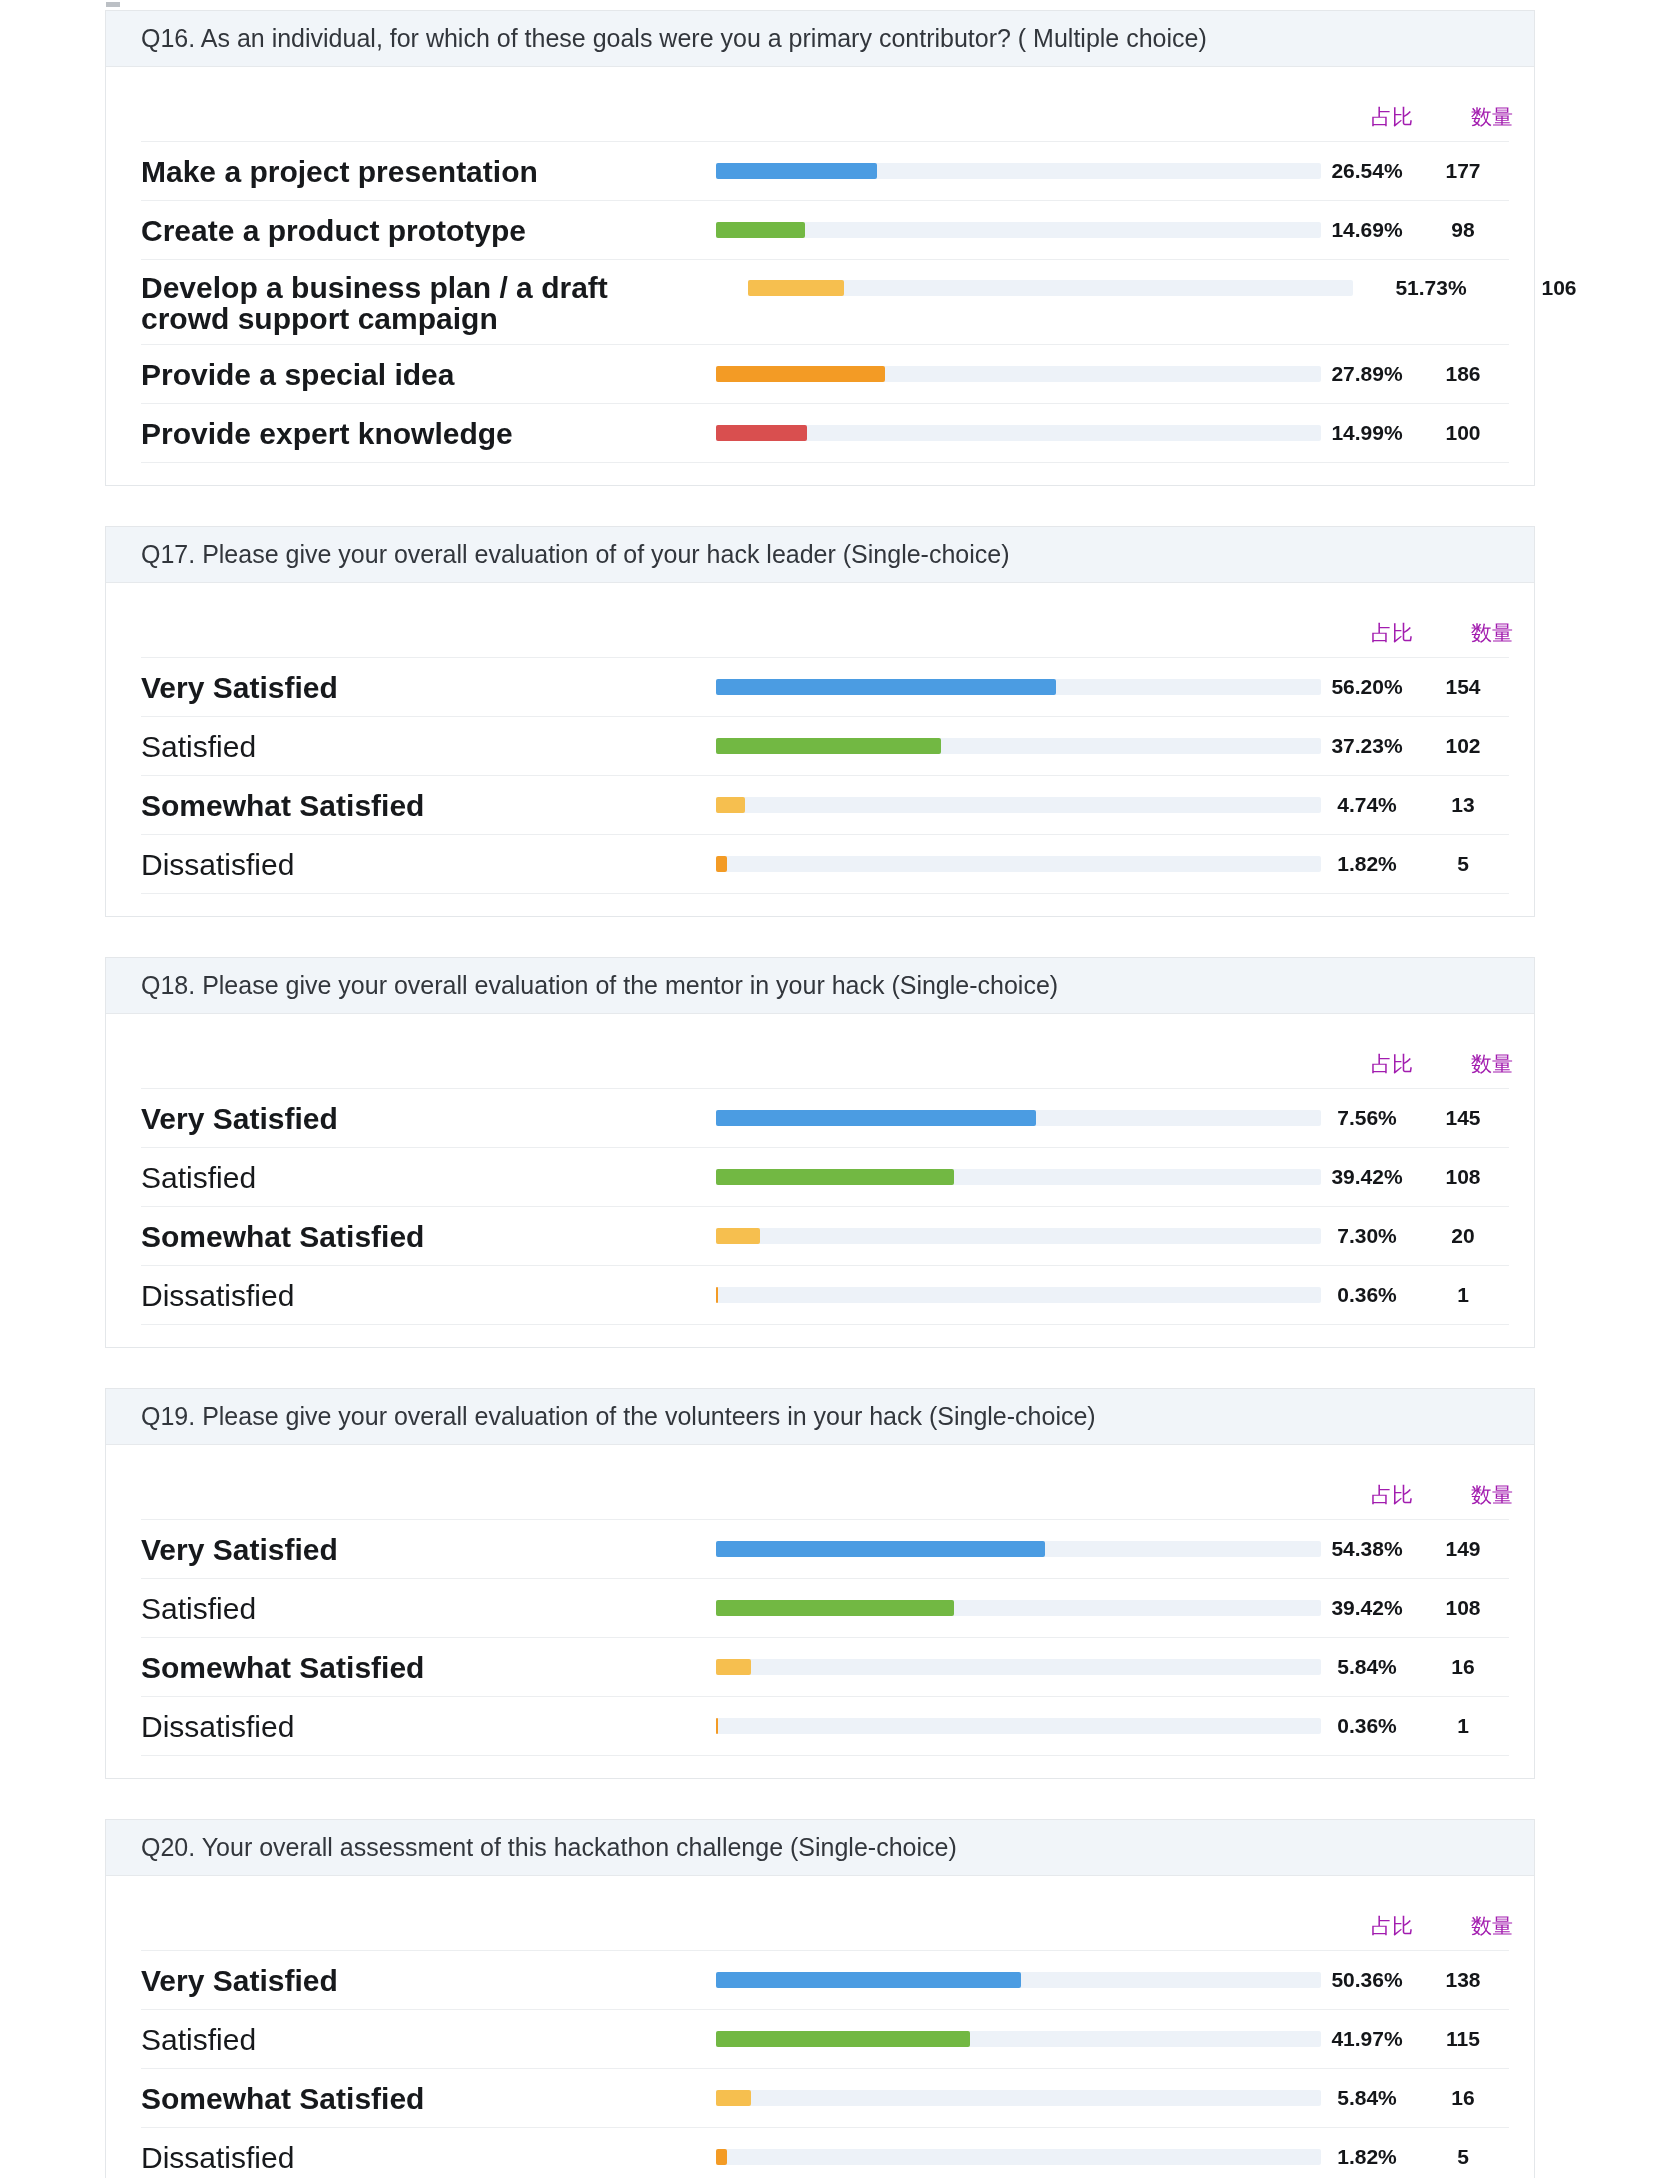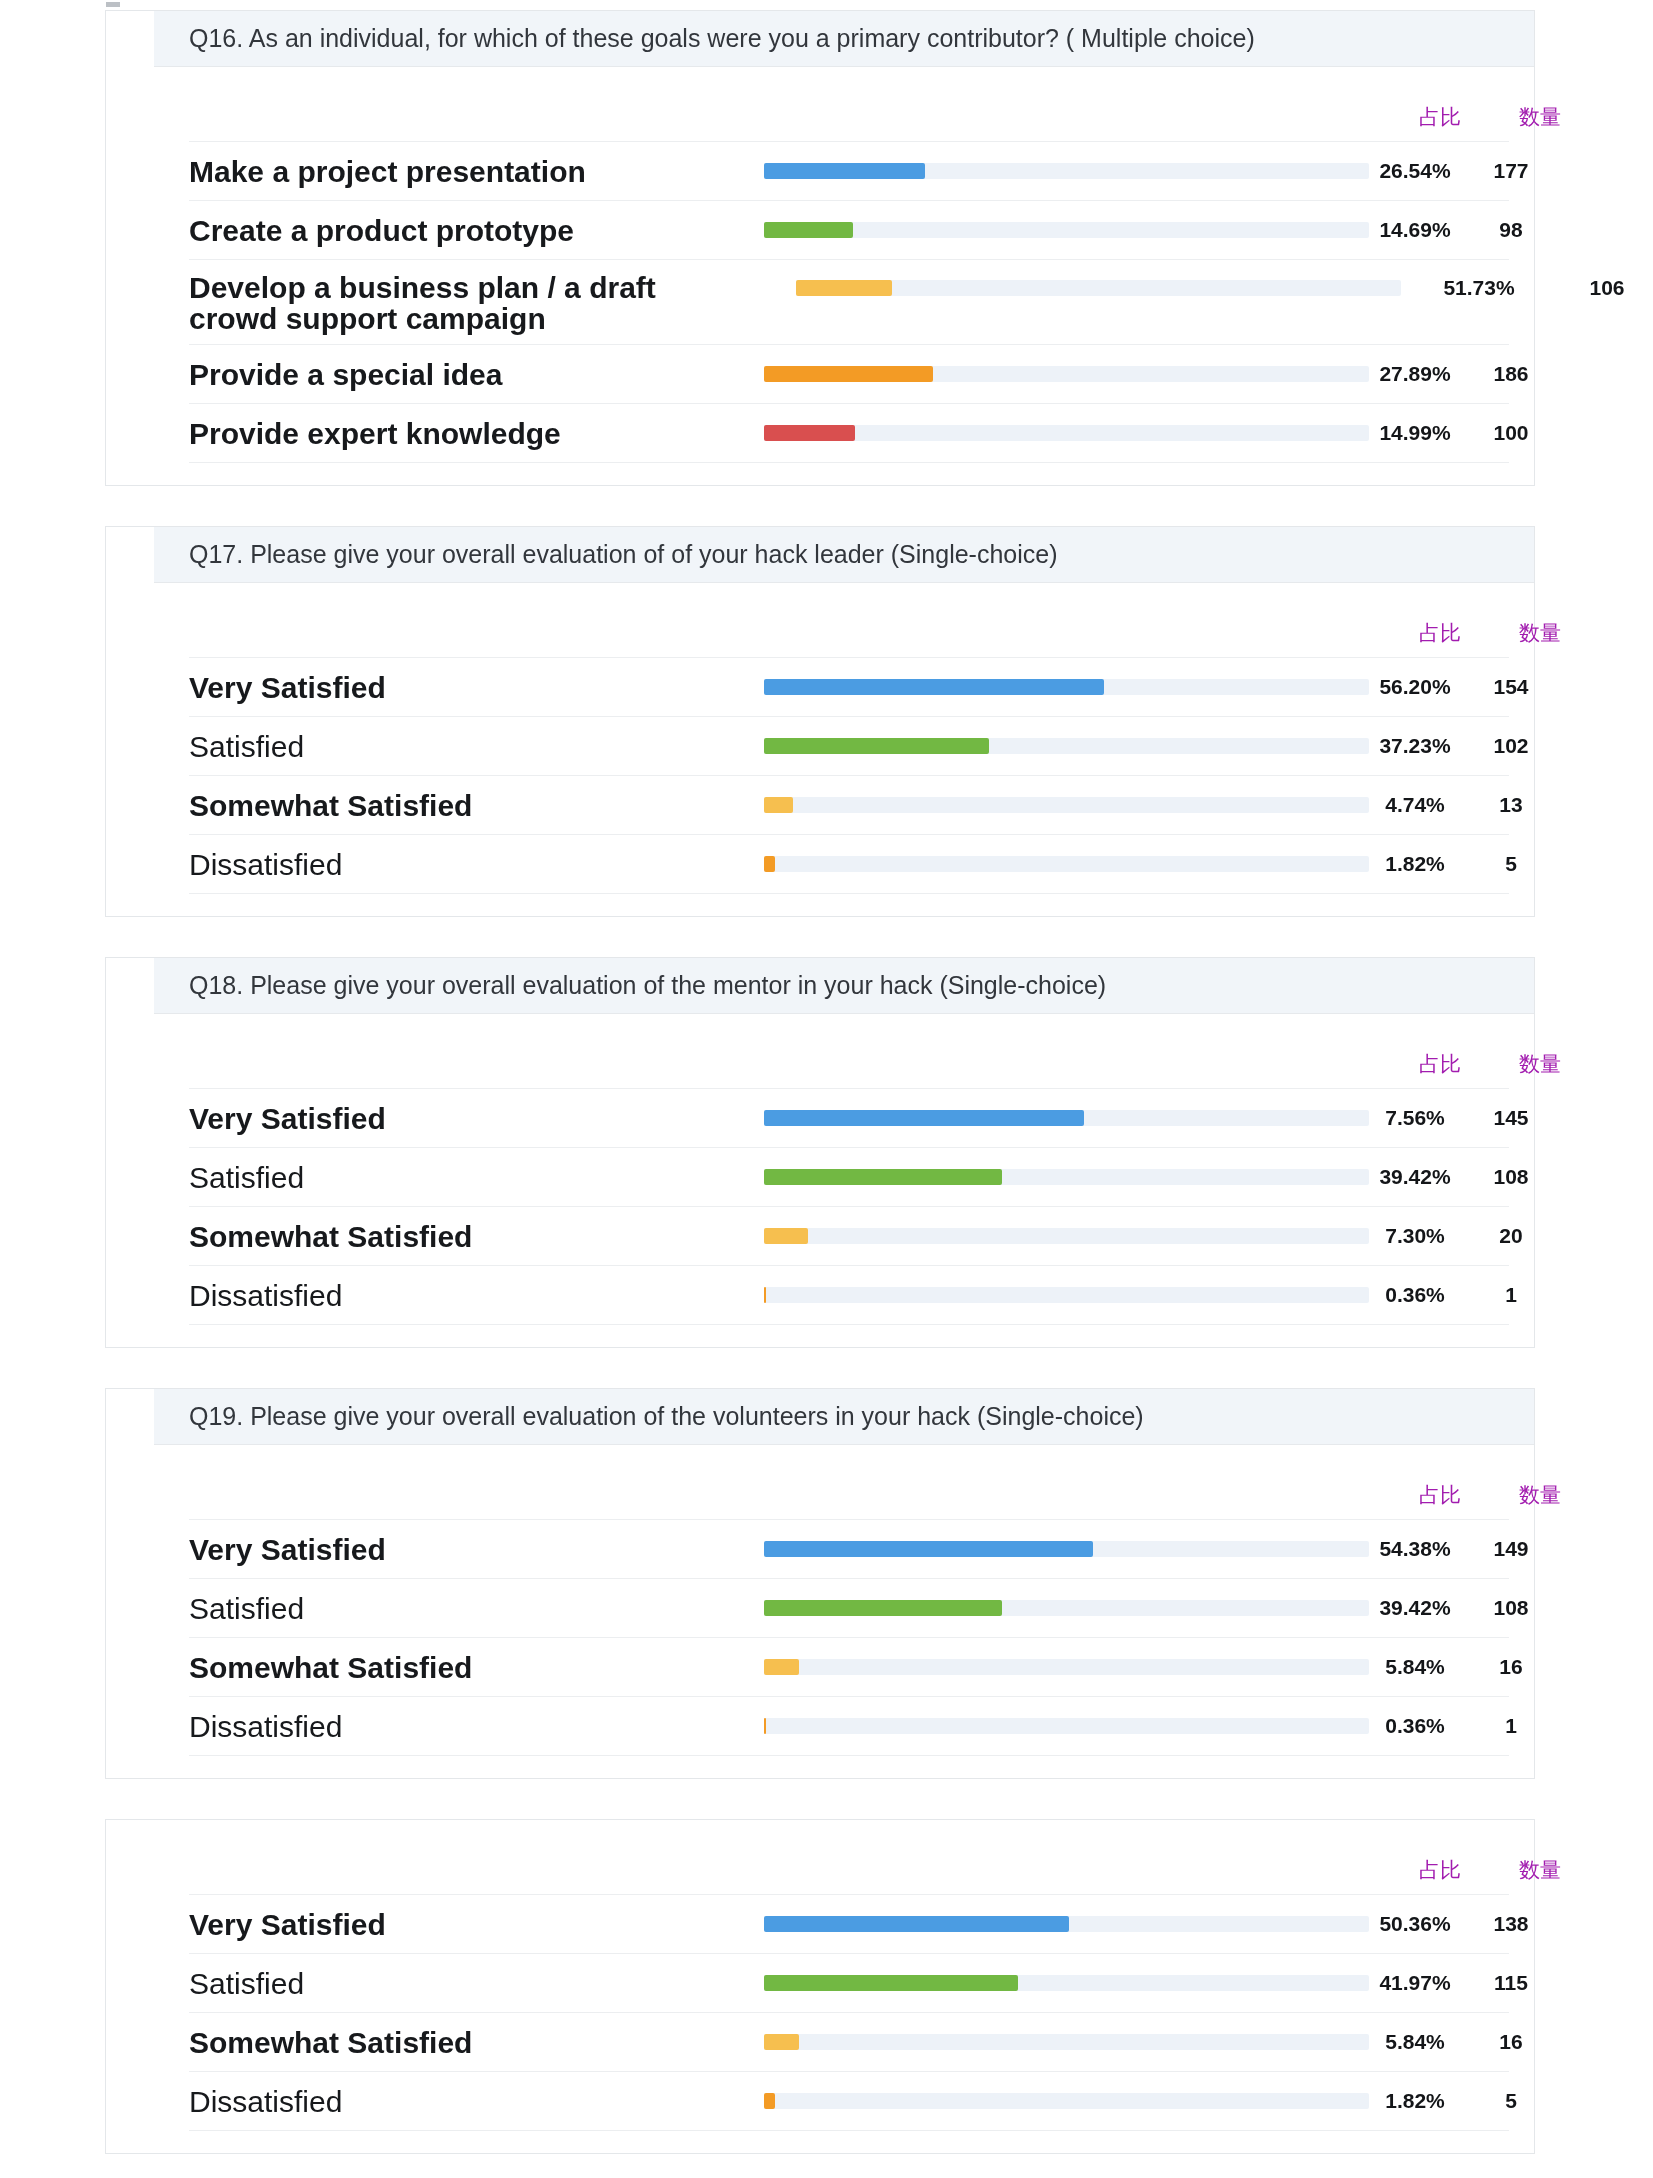--- a/index.html
+++ b/index.html
@@ -5,21 +5,21 @@
   html,body{margin:0;padding:0;background:#ffffff;}
   body{
     width:1653px;height:2178px;
     font-family:"Liberation Sans","DejaVu Sans",sans-serif;
     color:#17191c;position:relative;
   }
   .page{position:relative;padding-top:10px;}
   .top-artifact{position:absolute;top:2px;left:106px;width:14px;height:5px;background:#bcc0c5;}
   .card{
     width:1430px;margin:0 16px 40px 105px;
-    border:1px solid #e4e7ea;background:#ffffff;box-sizing:border-box;padding-left:48px;
+    border:1px solid #e4e7ea;background:#ffffff;box-sizing:border-box;
   }
   .card:last-child{margin-bottom:0;}
   .card-header{
     background:#f1f5f9;border-bottom:1px solid #e6e9ec;
     padding:12px 35px;font-size:25px;line-height:31px;color:#32363c;
   }
   .card-body{padding:26px 25px 22px 35px;}
   .grid{display:grid;grid-template-columns:575px 605px 92px 100px;}
   .col-headers{height:48px;align-items:center;}
   .col-h{font-size:21px;color:#a21caf;text-align:right;}
@@ -261,20 +261,21 @@
               </div>
             </div>
           <div class="pct">0.36%</div>
           <div class="cnt">1</div>
         </div>
       </div>
     </div>
   </section>
 
   <section class="card">
+    <header class="card-header">Q20. Your overall assessment of this hackathon challenge (Single-choice)</header>
     <div class="card-body">
       <div class="grid col-headers">
         <div></div>
           <div></div>
         <div class="col-h">占比</div>
         <div class="col-h">数量</div>
       </div>
       <div class="rows">
         <div class="grid row">
           <div class="label strong">Very Satisfied</div>

